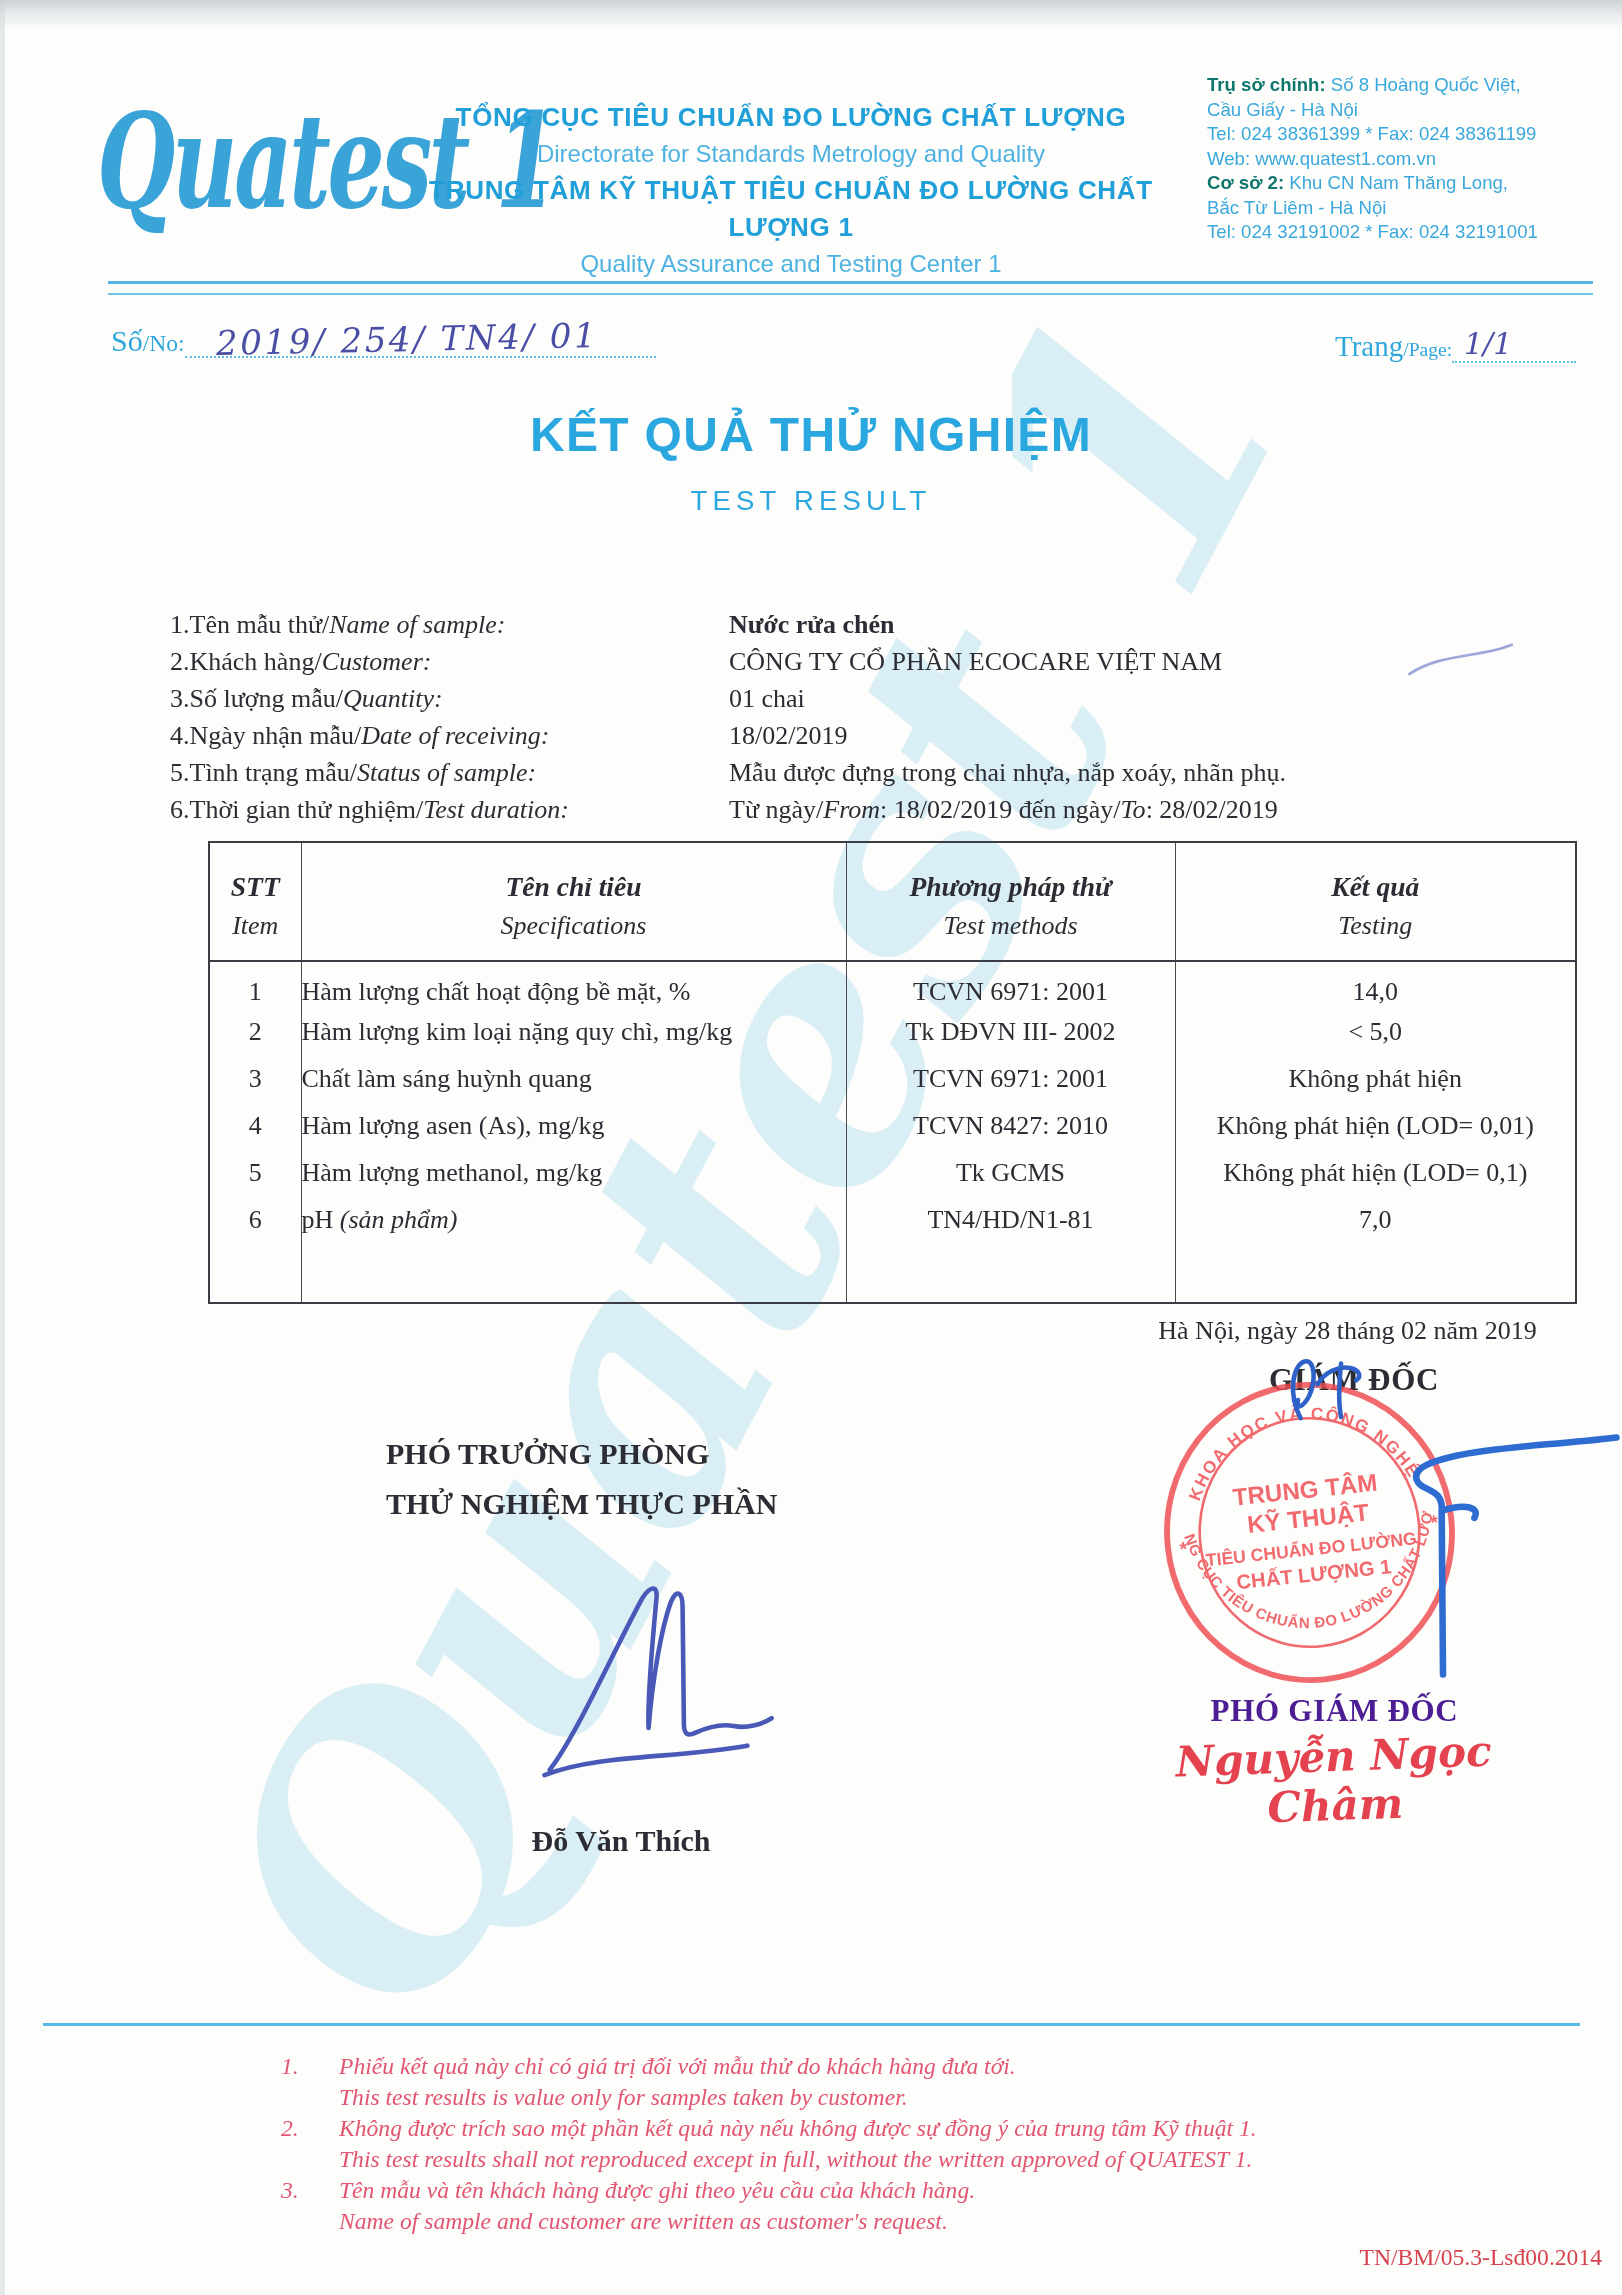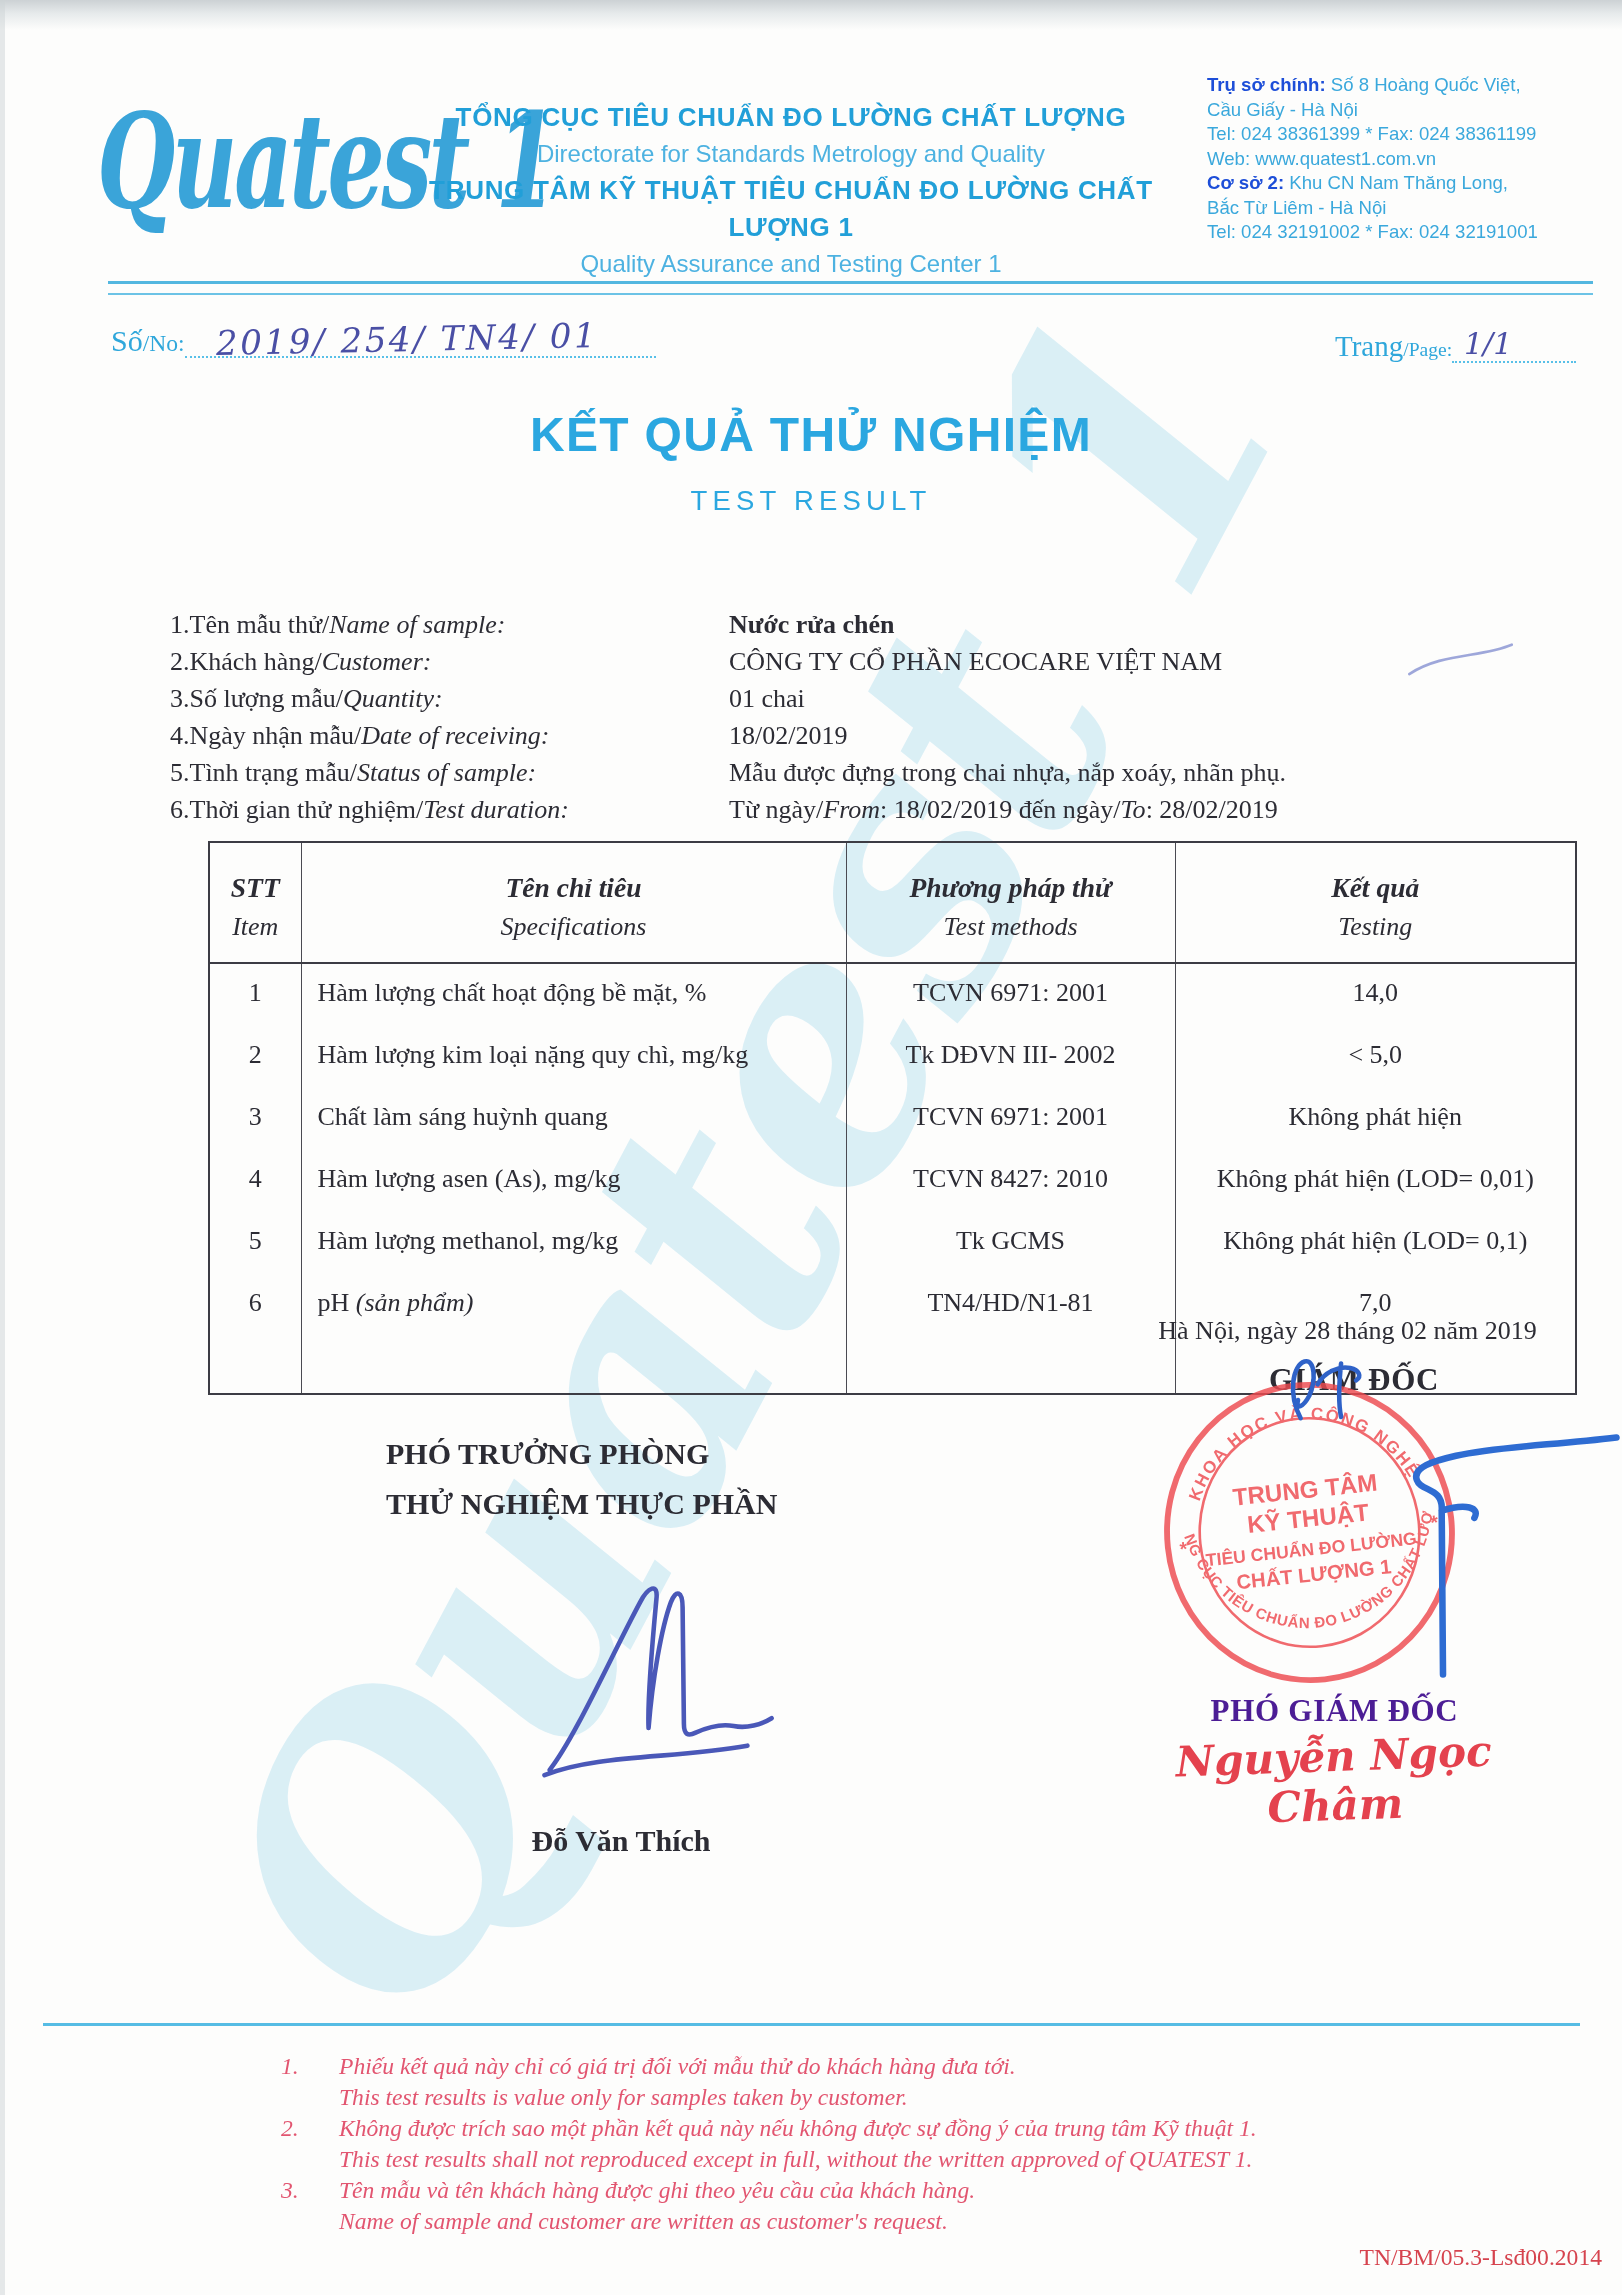--- a/index.html
+++ b/index.html
@@ -16,21 +16,21 @@
     transform:rotate(-62deg);transform-origin:0 0;letter-spacing:-6.5px;}
   .z1{z-index:1;}
   
   .logo{left:97px;top:84px;font-family:"DejaVu Serif",serif;font-weight:bold;font-style:italic;
     font-size:90px;color:#3aa4d9;transform:scaleY(1.45);transform-origin:top left;letter-spacing:-3.3px;}
   .org{left:402px;top:99px;width:778px;text-align:center;font-family:"Liberation Sans",sans-serif;}
   .org .vi{font-weight:bold;font-size:26px;color:#219fd8;letter-spacing:0.7px;line-height:37px;}
   .org .en{font-size:24px;color:#4db2e1;line-height:36px;}
   .contact{left:1207px;top:73px;width:399px;font-family:"Liberation Sans",sans-serif;
     font-size:18.6px;color:#3aa8dc;line-height:24.5px;}
-  .contact b{color:#1d4ed8;}
+  .contact b{color:#0f766e;}
   .rule-double{left:108px;top:281px;width:1485px;height:9.2px;
     border-top:3.3px solid #53b7e0;border-bottom:2px solid #6cc3e6;}
   
   .docno{left:111px;top:324px;font-size:30px;color:#2fa7db;}
   .docno .small{font-size:23.6px;}
   .leader{display:inline-block;border-bottom:2.6px dotted #58c0e8;height:31px;vertical-align:bottom;}
   .hand{font-family:"DejaVu Serif",serif;font-style:italic;color:#4a4fa5;}
   .hand-no{left:216px;top:319px;font-size:34px;transform:rotate(-1.2deg);letter-spacing:2.6px;}
   .trang{left:1335px;top:330px;font-size:29px;color:#2fa7db;}
   .trang .small{font-size:19.6px;}
@@ -43,21 +43,21 @@
   
   .info{left:170px;top:610px;width:1406px;font-size:26px;}
   .info-row{display:flex;height:37px;align-items:baseline;}
   .info-label{width:559px;flex:none;}
   .info-value{flex:1;}
   .info-row.r1 .info-value{font-weight:bold;}
   
   table.results{left:208px;top:841px;position:absolute;border-collapse:collapse;table-layout:fixed;
     width:1367px;font-size:26px;background:transparent;}
   table.results td,table.results th{border-left:1.3px solid #4a4a52;border-right:1.3px solid #4a4a52;
-    padding:16px;vertical-align:middle;}
+    padding:0;vertical-align:middle;}
   table.results{border:2px solid #3c3c44;}
   tr.thead{height:119px;border-bottom:2px solid #3c3c44;}
   tr.thead th{font-weight:normal;}
   .th-vi{font-weight:bold;font-style:italic;font-size:27.5px;display:block;line-height:41px;padding-top:7.9px;}
   .th-en{font-style:italic;font-size:26px;display:block;line-height:38px;}
   tr.trow{height:47px;}
   tr.trow.first td{padding-top:14.4px;}
   tr.spacer{height:60px;}
   td.stt{text-align:center;}
   td.spec{padding-left:17px;}

